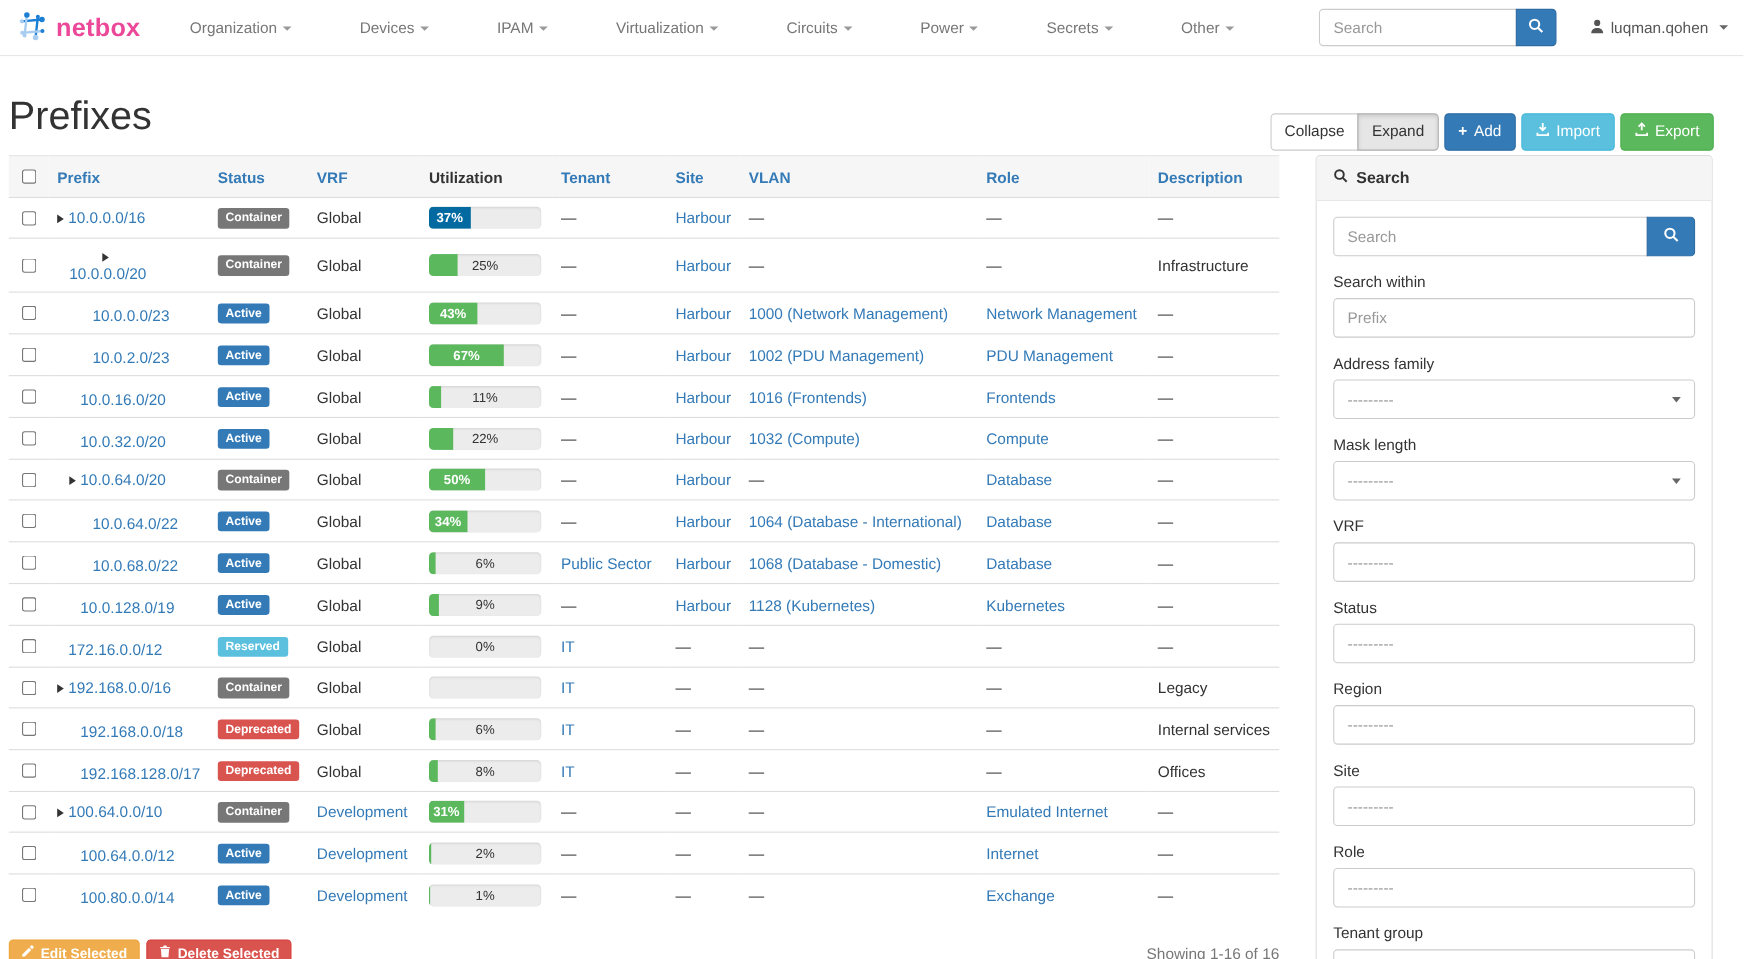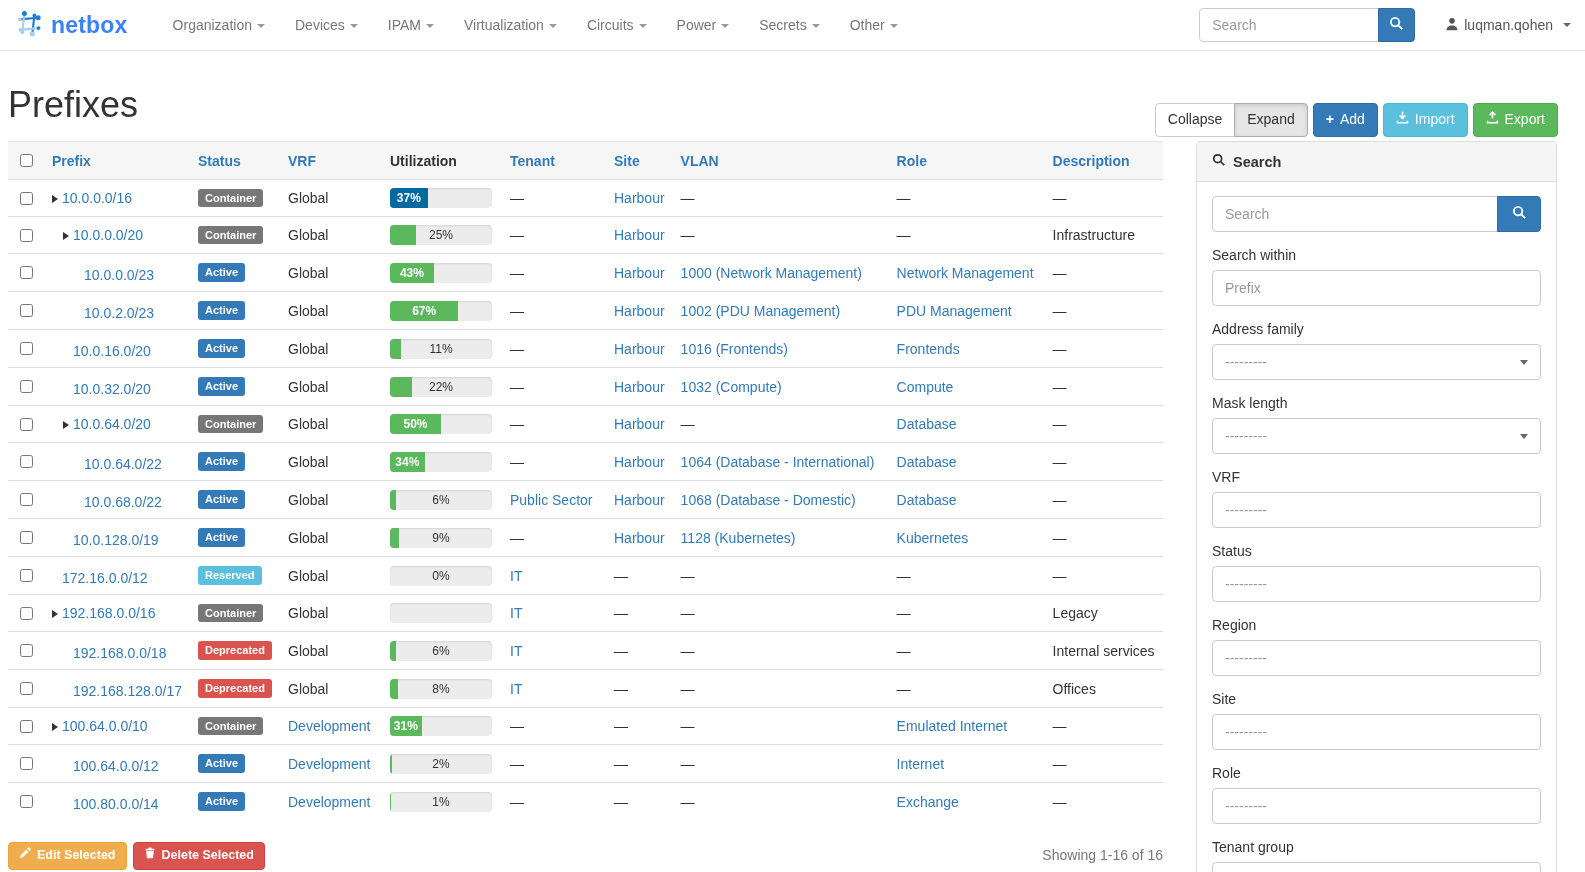--- a/index.html
+++ b/index.html
@@ -7,22 +7,22 @@
   body {
     width:1585px; height:872px; overflow:hidden;
     font-family:"Liberation Sans", sans-serif; font-size:14px; color:#333; background:#fff;
   }
   a { text-decoration:none; }
   .link { color:#337ab7; cursor:pointer; }
 
   
   .navbar { height:51px; display:flex; align-items:center; padding:0 14px; border-bottom:1px solid #e7e7e7; background:#fff; }
   .brand { display:flex; align-items:center; gap:7px; margin-right:30px; }
-  .brand-text { font-size:23px; font-weight:bold; color:#3b82f6; letter-spacing:.2px; }
-  .nav-menu { display:flex; list-style:none; margin:0; padding:0; }
+  .brand-text { font-size:23px; font-weight:bold; color:#ec4899; letter-spacing:.2px; }
+  .nav-menu { display:flex; list-style:none; margin:0; padding:0;gap:32px; }
   .nav-item { padding:15px 15px; color:#777; cursor:pointer; white-space:nowrap; }
   .caret-down { display:inline-block; width:0; height:0; border-left:4px solid transparent; border-right:4px solid transparent; border-top:4px solid #999; margin-left:5px; vertical-align:middle; }
   .nav-right { margin-left:auto; display:flex; align-items:center; }
   .nav-search { display:flex; }
   .nav-search input { width:180px; height:34px; border:1px solid #ccc; border-radius:4px 0 0 4px; padding:6px 12px; font-size:14px; color:#555; outline:none; font-family:inherit; }
   .nav-search input::placeholder { color:#999; }
   .nav-search button { width:37px; height:34px; background:#337ab7; border:1px solid #2e6da4; border-radius:0 4px 4px 0; margin-left:-1px; display:flex; align-items:center; justify-content:center; cursor:pointer; }
   .nav-user { margin-left:30px; color:#555; display:flex; align-items:center; gap:5px; cursor:pointer; white-space:nowrap; }
 
   
@@ -223,21 +223,21 @@
               </td>
     <td class="w-tenant tenant-cell"><span class="dash">—</span></td>
     <td class="w-site site-cell"><span class="link">Harbour</span></td>
     <td class="w-vlan vlan-cell"><span class="dash">—</span></td>
     <td class="w-role role-cell"><span class="dash">—</span></td>
     <td class="desc-cell"><span class="dash">—</span></td>
   </tr>
 
   <tr>
     <td class="w-check"><input type="checkbox" style=""></td>
-    <td class="w-prefix"><span class="tree" style="padding-left: 11px;">
+    <td class="w-prefix"><span class="tree" style="padding-left: 11px; flex-direction: column;">
                   <span class="tree-caret show"></span>
                   <a class="link prefix-link">10.0.0.0/20</a>
                 </span></td>
     <td class="w-status"><span class="badge" style="background: rgb(119, 119, 119);">Container</span></td>
     <td class="w-vrf vrf-cell"><span>Global</span></td>
     <td class="w-util">
                 <div class="progress">
                   <div class="bar" style="width: 25%; background: rgb(92, 184, 92);"></div>
                   <span class="pct-out">25%</span>
                 </div>

